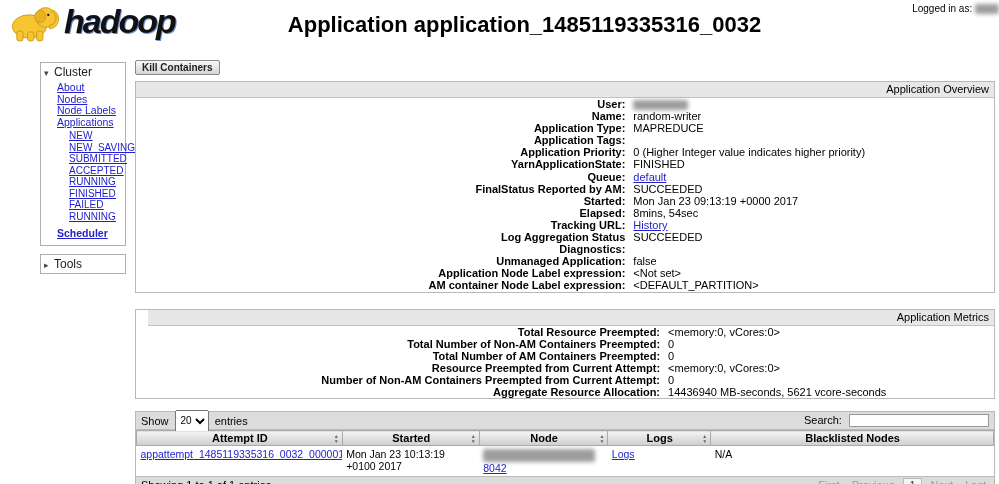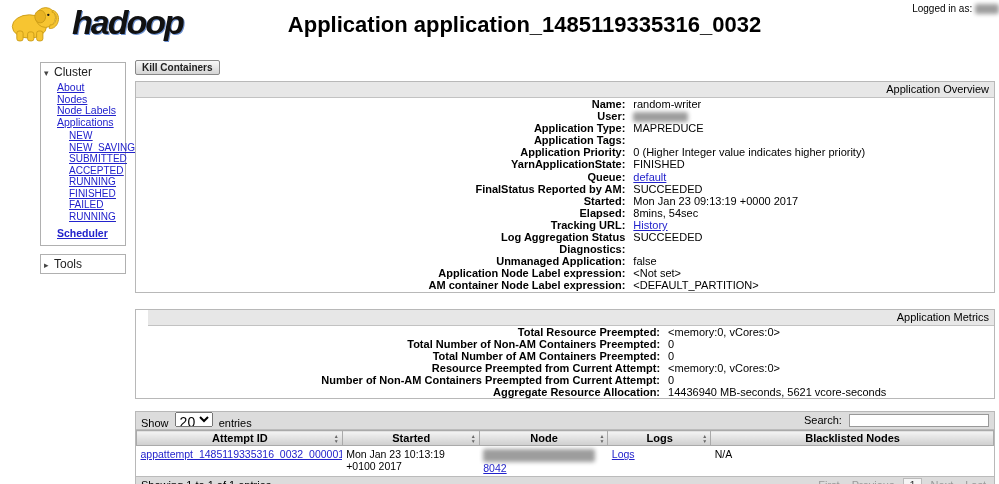--- a/index.html
+++ b/index.html
@@ -9,21 +9,21 @@
     font-family: "Liberation Sans", sans-serif;
     font-size: 11px; color: #000; background: #fff;
     overflow: hidden; position: relative;
   }
   a { color: var(--link, #2222cc); text-decoration: underline; cursor: pointer; }
   .redact { display: inline-block; background: #9d9d9d; border-radius: 2px; filter: blur(2px); height: 10px; vertical-align: middle; }
   .w24 { width: 24px; } .w55 { width: 55px; } .w112 { width: 112px; height: 13px; }
 
   
   .header { position: relative; height: 58px; }
-  .logo { position: absolute; left: 6px; top: 2px; display: flex; align-items: center; gap: 12px; }
+  .logo { position: absolute; left: 6px; top: 2px; display: flex; gap: 4px; }
   .logo-text { font-size: 34px; font-weight: bold; font-style: italic; letter-spacing: -2px; color: #111; text-shadow: 1px 1px 0 #6a8fd0; }
   .eph * { fill: var(--brand_yellow, #f7c531); stroke: #c99b16; stroke-width: 1; }
   .ear { fill: #e8b322 !important; }
   .login { position: absolute; right: 0px; top: 3px; font-size: 10px; white-space: nowrap; }
   .page-title { margin: 0; padding: 12px 0 0 50px; text-align: center; font-size: 22px; font-weight: bold; }
 
   
   .sidebar { position: absolute; left: 20px; top: 62px; width: 106px; padding-left: 20px; }
   .panel { border: 1px solid #b0b0b0; margin-bottom: 8px; background: #fff; }
   .panel-header { padding: 2px 3px; font-size: 12px; color: #222; cursor: pointer; }
@@ -51,21 +51,21 @@
   .ov .k { width: 57.5%; }
   .me .k { width: 61%; }
   .me { margin-top: 16px; padding-left: 12px; }
 
   
   .dt { margin-top: 12px; border: 1px solid #b8b8b8; }
   .dt-top, .dt-footer { display: flex; justify-content: space-between; align-items: center;
     background: #dcdcdc; padding: 2px 5px; height: 18px; }
   .dt-top { border-bottom: 1px solid #bbb; }
   .dt-footer { border-top: 1px solid #bbb; font-size: 11px; }
-  .show-select { font-size: 14px; height: 15px; margin: 0 3px; }
+  .show-select { font-size: 10px; height: 22px; margin: 0 3px; text-align: right; }
   .search-input { width: 140px; height: 13px; border: 1px solid #999; font-size: 10px; margin-left: 4px; }
   table.grid { width: 100%; border-collapse: collapse; table-layout: fixed; }
   .grid th { background: linear-gradient(#f4f4f4, #cecece); border: 1px solid #aaa;
     font-size: 11px; padding: 1px 14px 1px 15px; font-weight: bold; position: relative; text-align: center;
     overflow: hidden; white-space: nowrap; cursor: pointer; }
   .sort-icon { position: absolute; right: 3px; top: 3px; }
   .sort-icon i { display: block; font-style: normal; font-size: 5px; line-height: 4.5px; color: #666; }
   .grid td { font-size: 10.5px; padding: 2px 4px; vertical-align: top; background: #fff; overflow: hidden; }
   .grid tbody tr { height: 28px; }
   .pagination { display: flex; gap: 6px; align-items: center; }
@@ -131,26 +131,26 @@
 </nav>
 
 <main class="main">
   <button class="kill-btn">Kill Containers</button>
 
   <section class="section ov">
     <div class="section-title">Application Overview</div>
     <table class="kv">
       <tbody>
         <tr>
+            <td class="k">User:</td>
+            <td class="v"><span class="redact w55"></span></td>
+          </tr>
+        <tr>
             <td class="k">Name:</td>
             <td class="v">random-writer</td>
-          </tr>
-        <tr>
-            <td class="k">User:</td>
-            <td class="v"><span class="redact w55"></span></td>
           </tr>
         <tr>
             <td class="k">Application Type:</td>
             <td class="v">MAPREDUCE</td>
           </tr>
         <tr>
             <td class="k">Application Tags:</td>
             <td class="v"></td>
           </tr>
         <tr>

